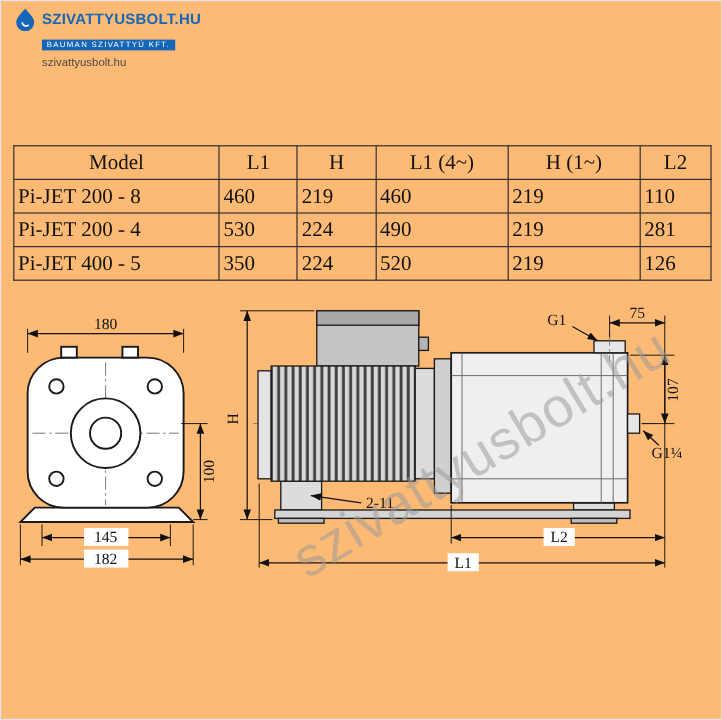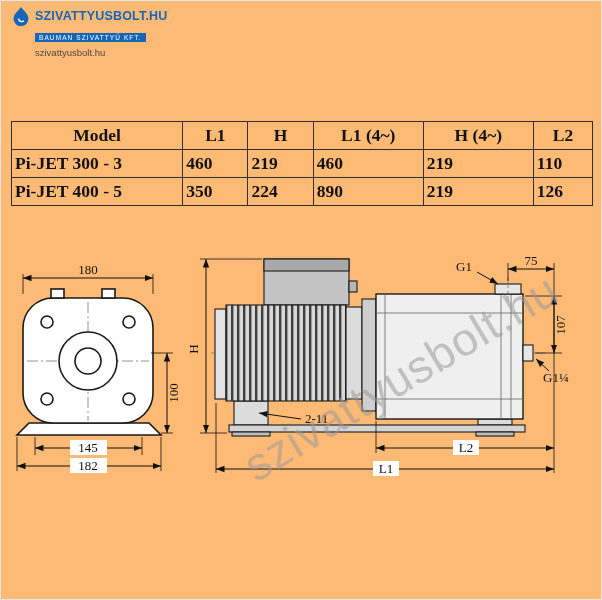--- a/index.html
+++ b/index.html
@@ -18,21 +18,21 @@
     font-size:6.5px; letter-spacing:1.1px; padding:1px 4px; display:inline-block; white-space:nowrap;
   }
   .logo-site { margin:3px 0 0 24px; color:#4a4a4a; font-size:9.5px; }
   
   table.dims {
     position:absolute; top:120px; left:10px; width:582px;
     border-collapse:collapse; table-layout:fixed; font-size:17.5px; color:#111;
   }
   table.dims th, table.dims td {
     border:1.5px solid #2f2f2f; height:28px;
-    font-weight:bold; padding:0 3px; white-space:nowrap; overflow:hidden;
+    font-weight:normal; padding:0 3px; white-space:nowrap; overflow:hidden;
   }
   
   svg.drawing { position:absolute; top:240px; left:0; }
   .outline { fill:#fff; stroke:#1a1a1a; stroke-width:1.6; }
   .part    { stroke:#1a1a1a; stroke-width:1.1; }
   .seam    { stroke:#666; stroke-width:.8; fill:none; }
   .dim     { stroke:#111; stroke-width:1; fill:none; }
   .ext     { stroke:#111; stroke-width:.8; fill:none; }
   .cline   { stroke:#777; stroke-width:.8; fill:none; stroke-dasharray:11 3 2 3; }
   .dimtext { font:13px "Liberation Serif", serif; fill:#111; }
@@ -64,38 +64,46 @@
       <col style="width:108px">
         <col style="width:108px">
         <col style="width:58px">
     </colgroup>
     <thead>
       <tr>
         <th>Model</th>
         <th>L1</th>
         <th>H</th>
         <th>L1 (4~)</th>
-        <th>H (4~)</th>
+        <th>H (1~)</th>
         <th>L2</th>
       </tr>
     </thead>
     <tbody>
       <tr>
-        <td>Pi-JET 300 - 3</td>
+        <td>Pi-JET 200 - 8</td>
         <td>460</td>
         <td>219</td>
         <td>460</td>
         <td>219</td>
         <td>110</td>
+      </tr>
+      <tr>
+        <td>Pi-JET 200 - 4</td>
+        <td>530</td>
+        <td>224</td>
+        <td>490</td>
+        <td>219</td>
+        <td>281</td>
       </tr>
       <tr>
         <td>Pi-JET 400 - 5</td>
         <td>350</td>
         <td>224</td>
-        <td>890</td>
+        <td>520</td>
         <td>219</td>
         <td>126</td>
       </tr>
     </tbody>
   </table>
 
   <svg class="drawing" width="602" height="250" viewBox="0 0 602 250">
     <defs>
       <marker id="arr" markerWidth="9" markerHeight="8" refX="8.5" refY="4" orient="auto-start-reverse" markerUnits="userSpaceOnUse">
         <path d="M0,0.8 L8.5,4 L0,7.2 Z" fill="#111"></path>

